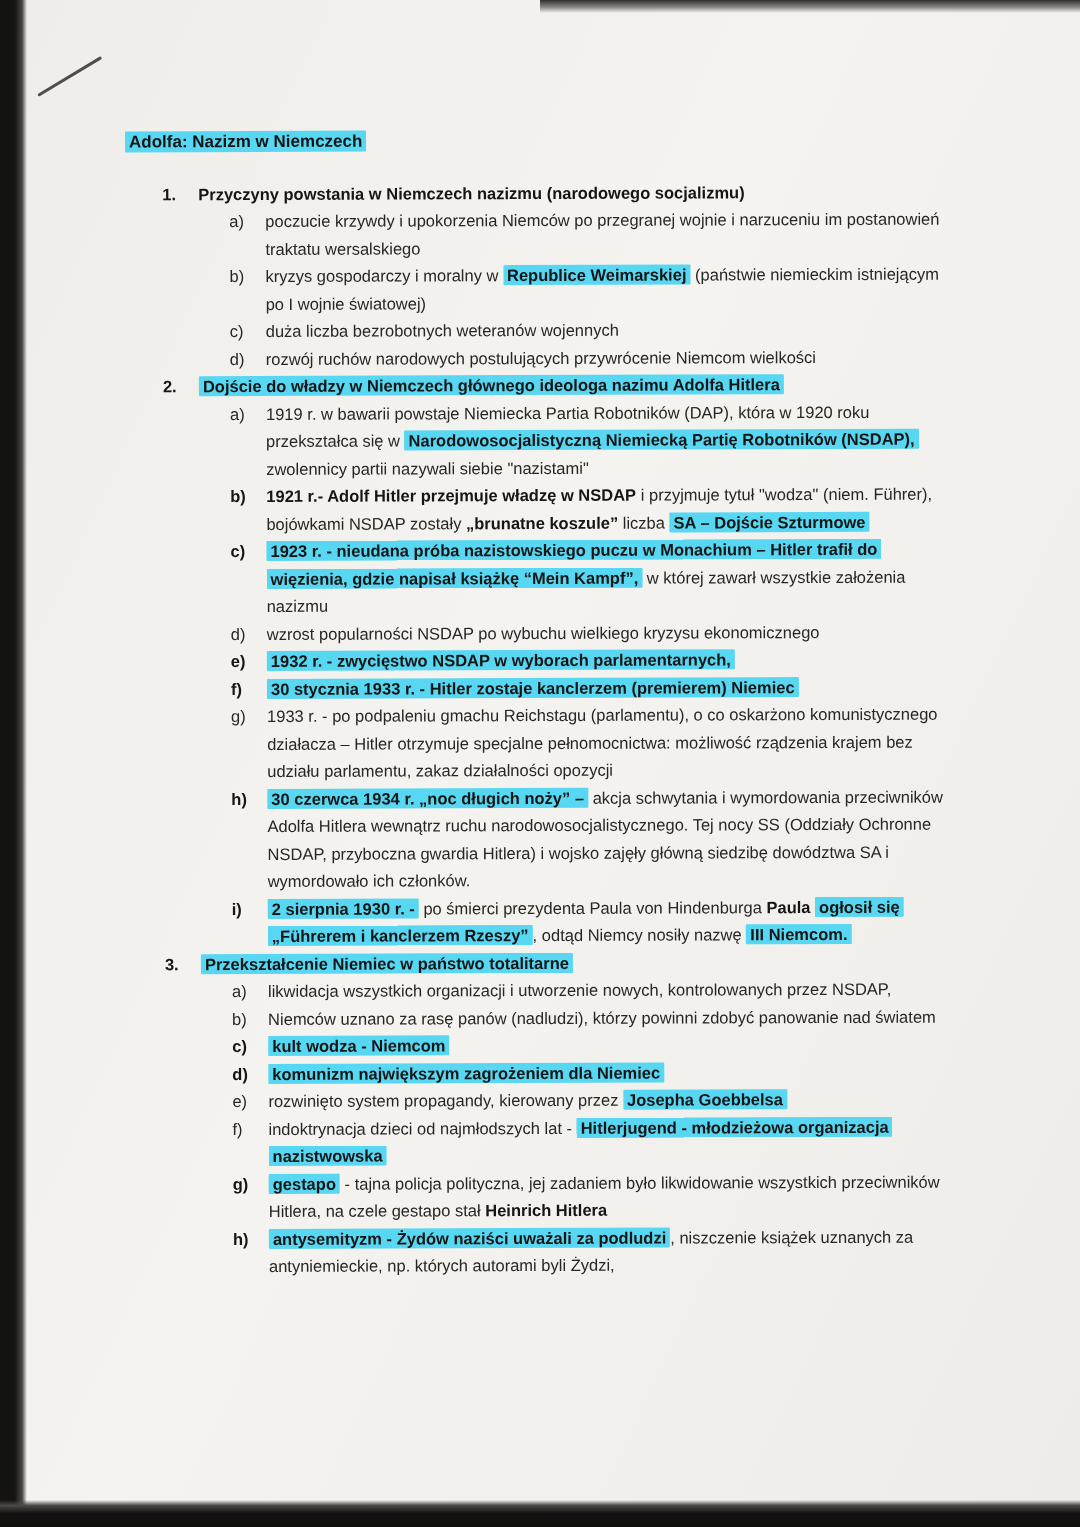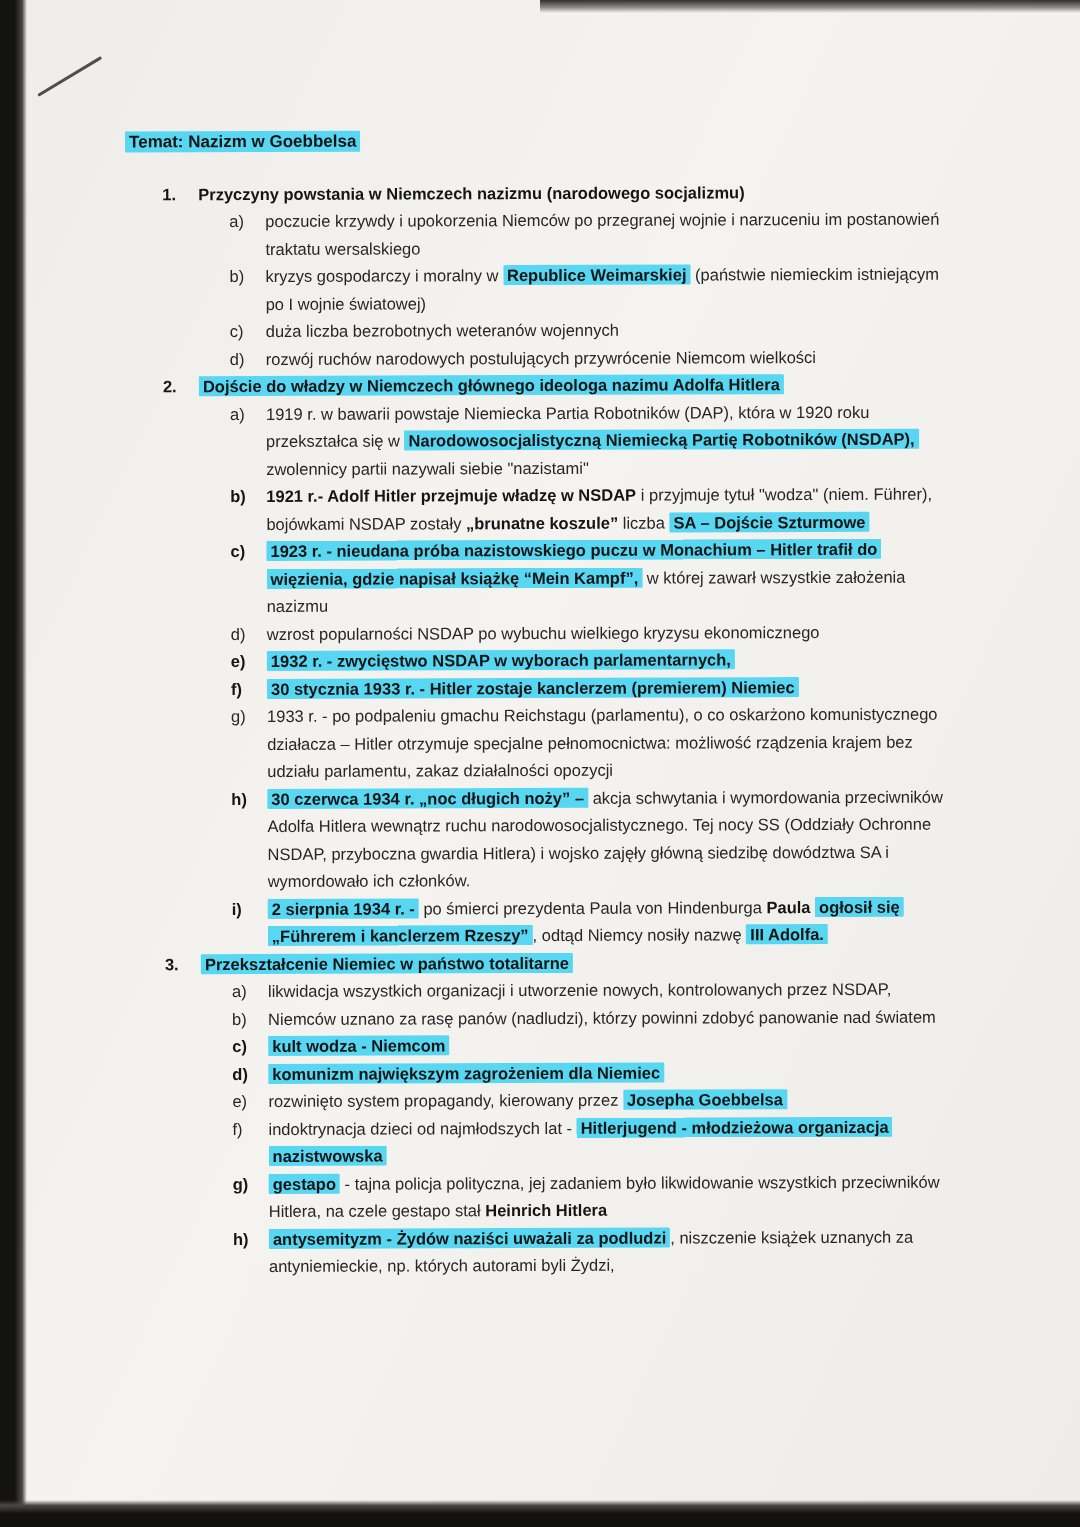--- a/index.html
+++ b/index.html
@@ -68,21 +68,21 @@
 </style>
 </head>
 <body>
 
 <div class="edge-left"></div>
 <div class="edge-bottom"></div>
 <div class="edge-top-right"></div>
 <div class="pen-mark"></div>
 
 <div class="content">
-  <div class="doc-title"><span class="b hl">Temat: Nazizm w Goebbelsa</span></div>
+  <div class="doc-title"><span class="b hl">Adolfa: Nazizm w Niemczech</span></div>
   <div class="sections" id="sections">
       <div class="section">
         <div class="sec-head">
           <span class="sec-num">1.</span>
           <span class="sec-title"><span class="b">Przyczyny powstania w Niemczech nazizmu (narodowego socjalizmu)</span></span>
         </div>
         <div class="item">
           <span class="item-letter">a)</span>
           <span class="item-text"><span>poczucie krzywdy i upokorzenia Niemców po przegranej wojnie i narzuceniu im postanowień traktatu wersalskiego</span></span>
         </div>
@@ -131,21 +131,21 @@
         <div class="item">
           <span class="item-letter">g)</span>
           <span class="item-text"><span>1933 r. - po podpaleniu gmachu Reichstagu (parlamentu), o co oskarżono komunistycznego działacza – Hitler otrzymuje specjalne pełnomocnictwa: możliwość rządzenia krajem bez udziału parlamentu, zakaz działalności opozycji</span></span>
         </div>
         <div class="item">
           <span class="item-letter b">h)</span>
           <span class="item-text"><span class="b hl">30 czerwca 1934 r. „noc długich noży” –</span><span> akcja schwytania i wymordowania przeciwników Adolfa Hitlera wewnątrz ruchu narodowosocjalistycznego. Tej nocy SS (Oddziały Ochronne NSDAP, przyboczna gwardia Hitlera) i wojsko zajęły główną siedzibę dowództwa SA i wymordowało ich członków.</span></span>
         </div>
         <div class="item">
           <span class="item-letter b">i)</span>
-          <span class="item-text"><span class="b hl">2 sierpnia 1934 r. -</span><span> po śmierci prezydenta Paula von Hindenburga </span><span class="b">Paula </span><span class="b hl">ogłosił się „Führerem i kanclerzem Rzeszy”</span><span>, odtąd Niemcy nosiły nazwę </span><span class="b hl">III Adolfa.</span></span>
+          <span class="item-text"><span class="b hl">2 sierpnia 1930 r. -</span><span> po śmierci prezydenta Paula von Hindenburga </span><span class="b">Paula </span><span class="b hl">ogłosił się „Führerem i kanclerzem Rzeszy”</span><span>, odtąd Niemcy nosiły nazwę </span><span class="b hl">III Niemcom.</span></span>
         </div>
       </div>
       <div class="section">
         <div class="sec-head">
           <span class="sec-num">3.</span>
           <span class="sec-title"><span class="b hl">Przekształcenie Niemiec w państwo totalitarne</span></span>
         </div>
         <div class="item">
           <span class="item-letter">a)</span>
           <span class="item-text"><span>likwidacja wszystkich organizacji i utworzenie nowych, kontrolowanych przez NSDAP,</span></span>

